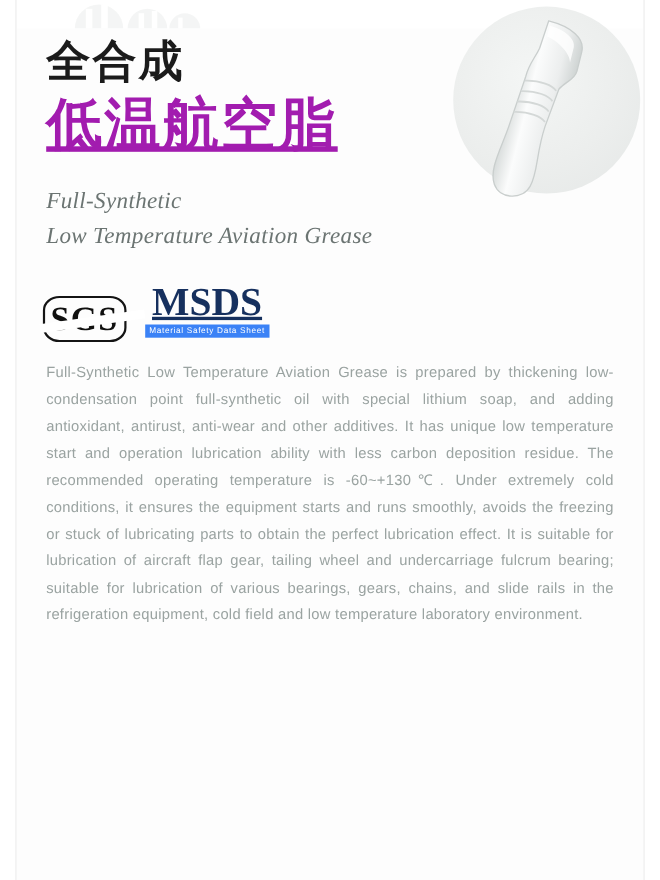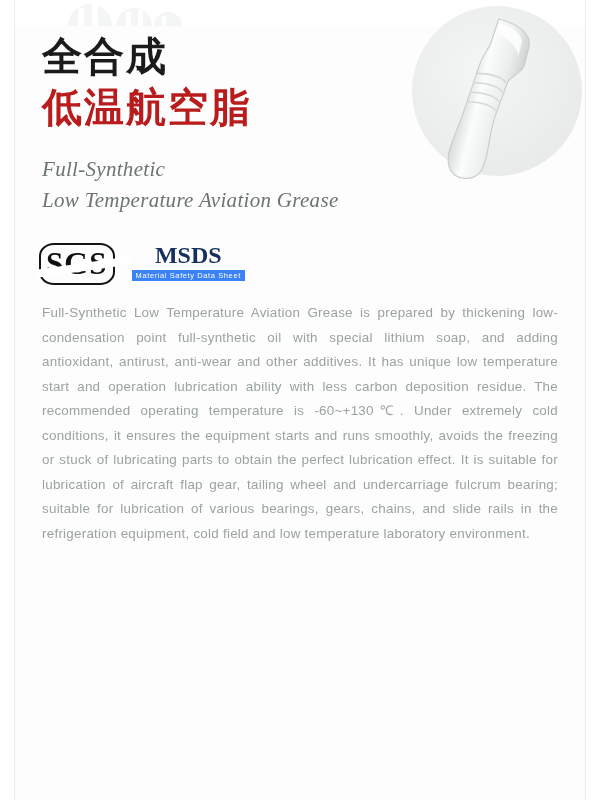--- a/index.html
+++ b/index.html
@@ -85,26 +85,27 @@
     font-family: "DejaVu Sans", "Liberation Sans", sans-serif;
     font-size: 40px;
     font-weight: bold;
     color: #1b1b1b;
     letter-spacing: 2px;
     line-height: 1.22;
     margin: 0;
   }
   .title-cn-2 {
     font-family: "DejaVu Sans", "Liberation Sans", sans-serif;
-    font-size: 40px;
-    font-weight: bold;
-    color: #b91c1c;
+    font-size: 51px;
+    font-weight: bold;
+    color: #a21caf;
     letter-spacing: 2px;
     line-height: 1.22;
     margin: 2px 0 0 0;
+    text-decoration: underline;
   }
   .title-en {
     margin-top: 22px;
     font-family: "Liberation Serif", serif;
     font-style: italic;
     font-size: 21px;
     color: #6b7472;
     line-height: 1.5;
     letter-spacing: 0.3px;
   }
@@ -164,23 +165,24 @@
   }
   .msds {
     display: flex;
     flex-direction: column;
     align-items: center;
     line-height: 1;
   }
   .msds-main {
     font-family: "Liberation Serif", serif;
     font-weight: bold;
-    font-size: 24px;
+    font-size: 36px;
     color: #16305e;
     letter-spacing: 0px;
+    text-decoration: underline;
   }
   .msds-sub {
     margin-top: 3px;
     background: #3b82f6;
     color: #ffffff;
     font-size: 7.5px;
     letter-spacing: 0.6px;
     padding: 2px 4px 2px 4px;
     font-family: "Liberation Sans", sans-serif;
     white-space: nowrap;

